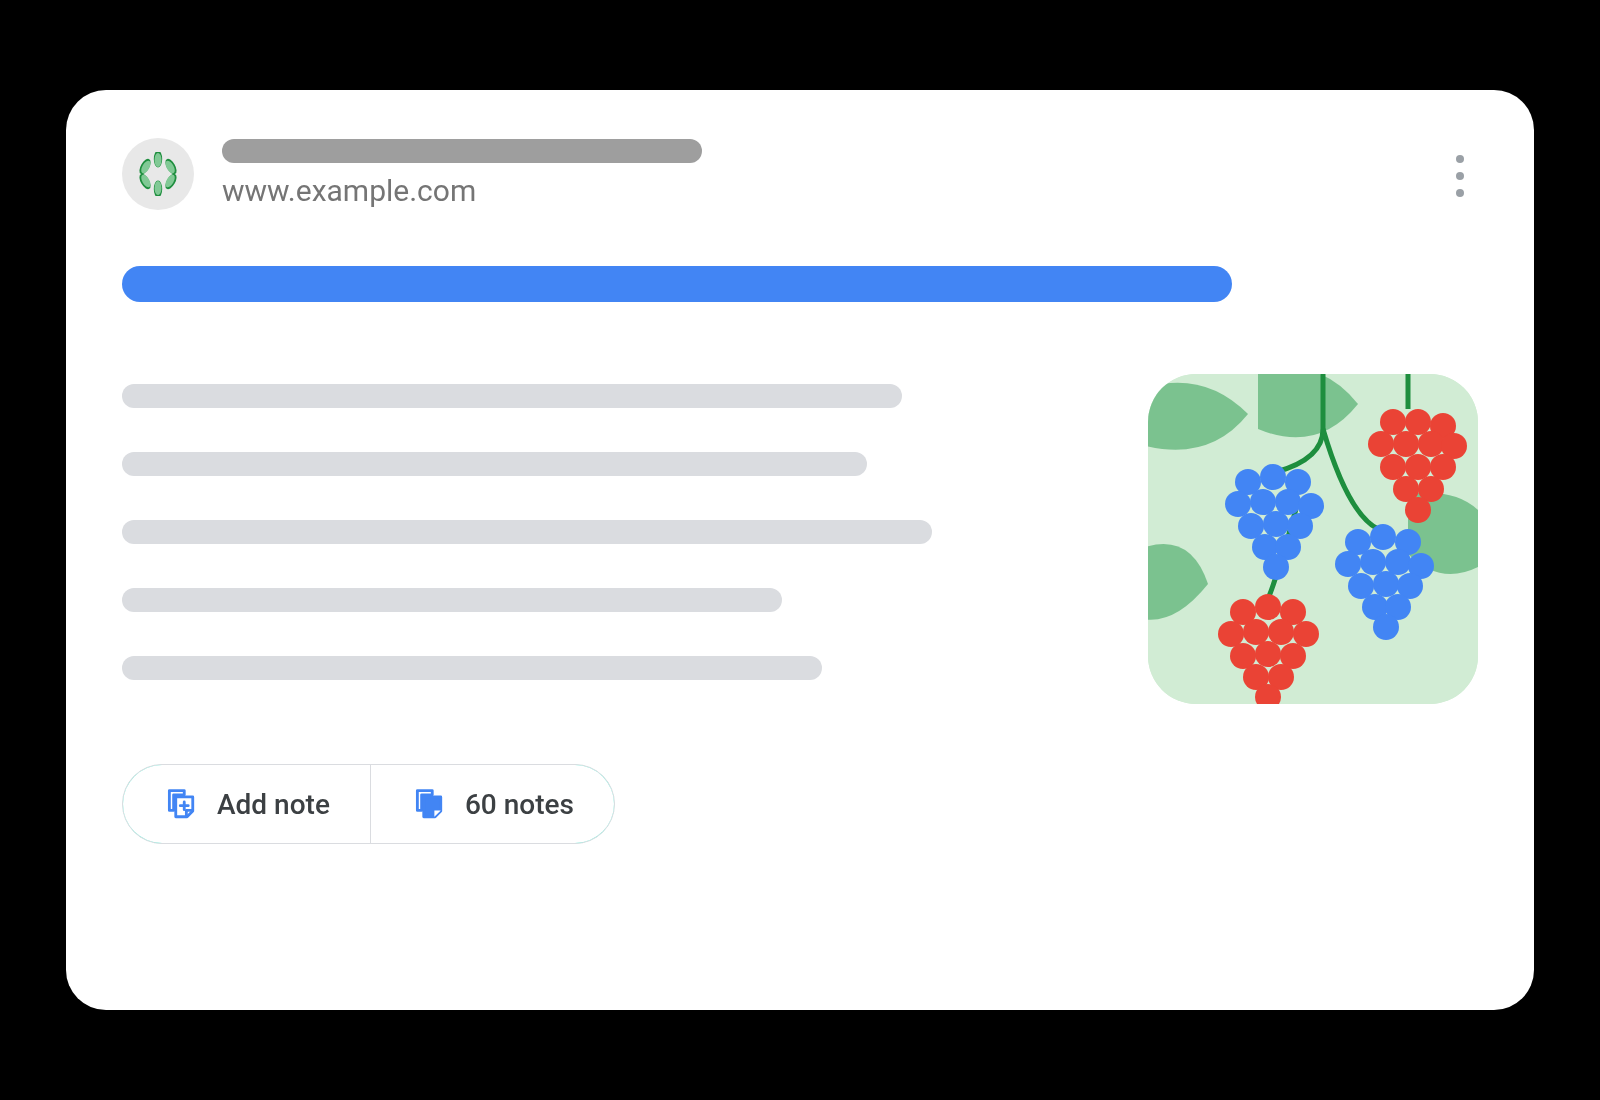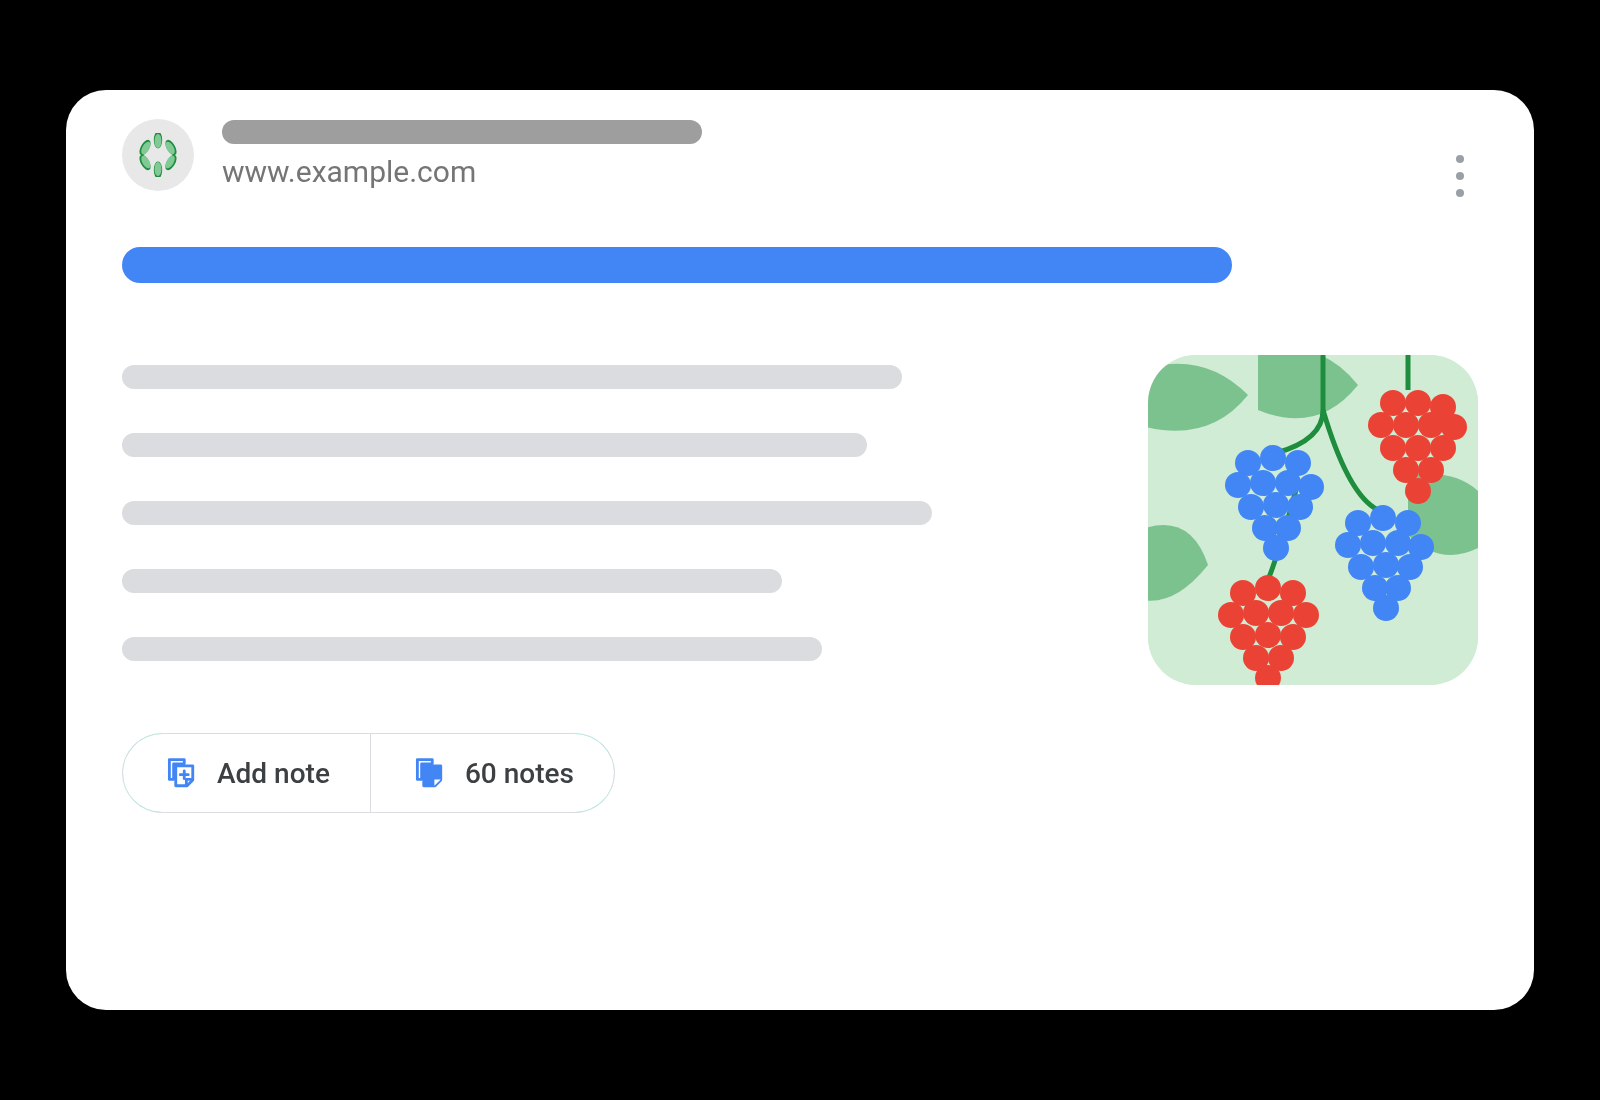--- a/index.html
+++ b/index.html
@@ -10,21 +10,21 @@
       height: 1100px;
       display: flex;
       align-items: center;
       justify-content: center;
     }
     .card {
       background: #fff;
       border-radius: 40px;
       width: 1468px;
       height: 920px;
-      padding: 29px 56px 48px 56px;
+      padding: 48px 56px 48px 56px;
       position: relative;
     }
     .header {
       display: flex;
       align-items: center;
       gap: 28px;
       margin-bottom: 56px;
     }
     .favicon {
       width: 72px;
@@ -99,21 +99,21 @@
       width: 330px;
       height: 330px;
       border-radius: 48px;
       background: #d1ecd4;
       overflow: hidden;
       flex-shrink: 0;
       position: relative;
       margin-left: auto;
     }
     .actions {
-      margin-top: 48px;
+      margin-top: 60px;
       display: inline-flex;
       border: 1.5px solid #dadce0;
       border-radius: 40px;
       overflow: hidden;
       background: #5eead4;
     }
     .action-btn {
       display: flex;
       align-items: center;
       gap: 20px;

